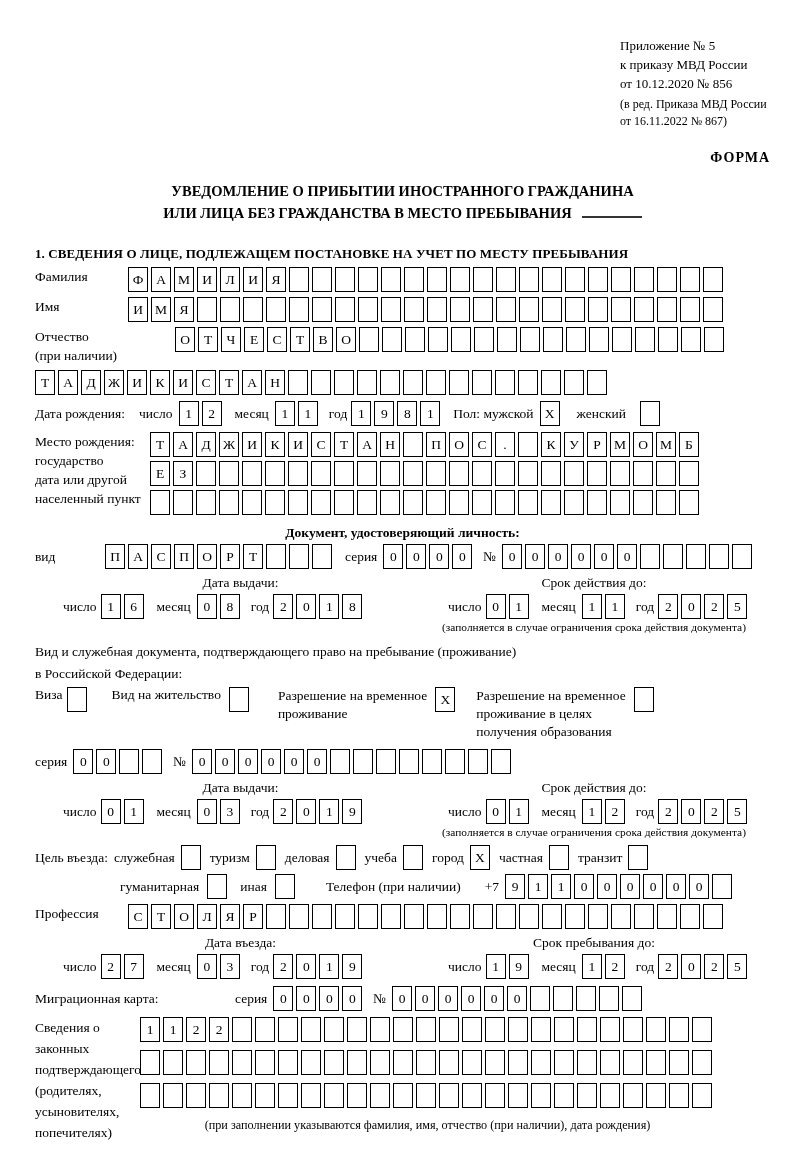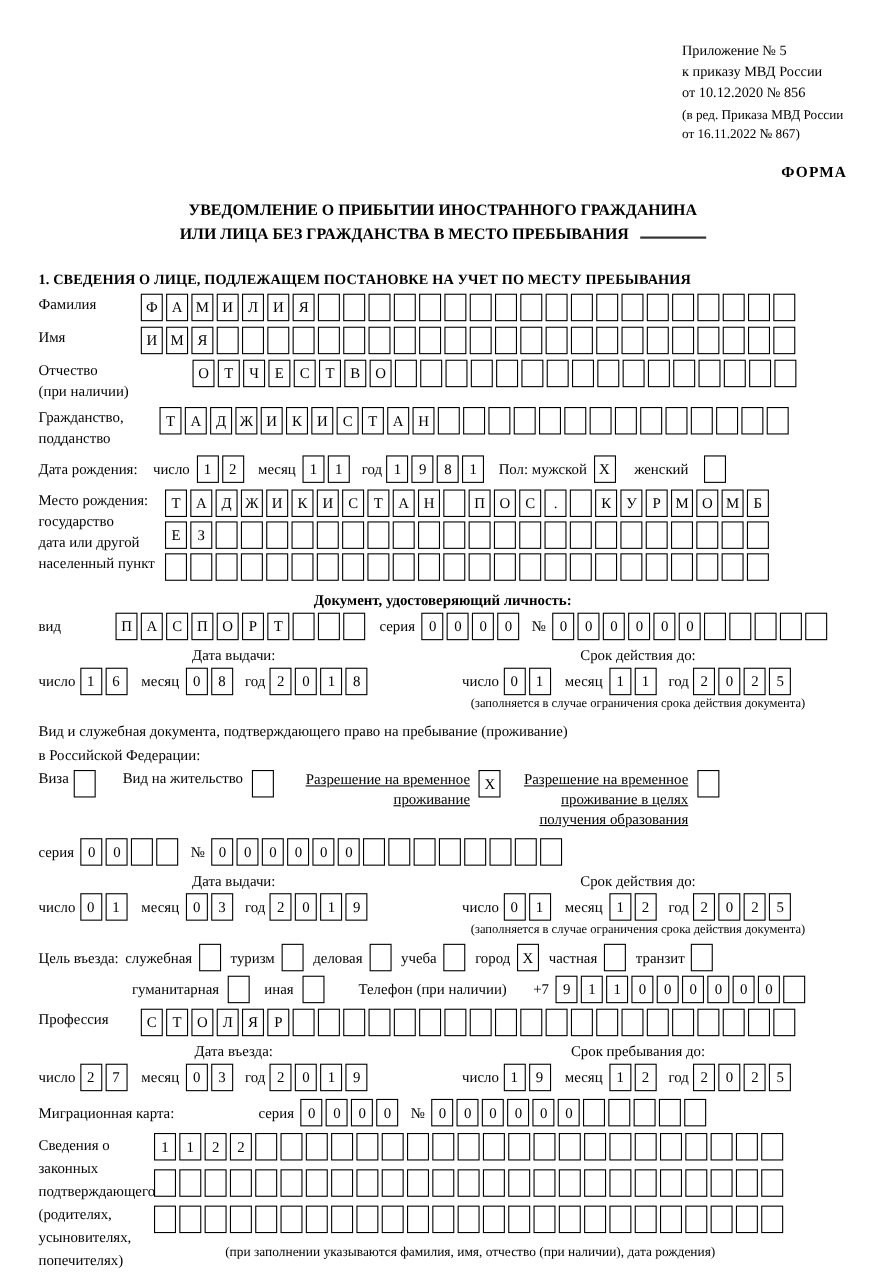--- a/index.html
+++ b/index.html
@@ -35,33 +35,33 @@
   .mr4{margin-right:4px;} .mr6{margin-right:6px;}
   .vcent{display:flex;align-items:center;}
   .stack > .cells{display:flex;margin-bottom:4px;}
   .stack-loose > .cells{margin-bottom:8px;}
 
   
   .center-bold{text-align:center;font-weight:bold;font-size:13.5px;margin-top:6px;}
 
   
   .dates{display:flex;margin-top:5px;font-size:13.5px;}
-  .dcol-l{width:355px;flex:none;}
+  .dcol-l{width:355px;flex:none;margin-left:28px;}
   .dcol-r{flex:1;}
   .dhead{text-align:center;font-size:13.5px;line-height:18px;}
   .dline{display:flex;align-items:center;margin-top:2px;}
   .dnote{font-size:11.4px;text-align:center;margin-top:2px;}
 
   .intro{font-size:13.5px;line-height:19px;margin-top:9px;}
 
   
   .optrow{display:flex;align-items:flex-start;margin-top:4px;font-size:13.5px;}
   .opt{display:flex;align-items:flex-start;}
   .opt .cells{margin-left:8px;}
-  .olines{text-align:right;line-height:18px;text-decoration:underline;}
+  .olines{text-align:left;line-height:18px;}
 
   .note-reps{font-size:12.2px;text-align:center;margin-top:4px;}
 </style>
 </head>
 <body>
 
 <div class="page">
 
   <div class="hdr">
     <div>Приложение № 5</div>
@@ -171,24 +171,20 @@
         <span class="cell"></span>
         <span class="cell"></span>
         <span class="cell"></span>
         <span class="cell"></span>
         <span class="cell"></span>
         <span class="cell"></span>
       </span>
   </div>
 
   <div class="frow">
-    <span class="lblw w-grazh">
-      <span style="display:block">Гражданство,</span>
-      <span style="display:block">подданство</span>
-    </span>
     <span class="cells">
         <span class="cell">Т</span>
         <span class="cell">А</span>
         <span class="cell">Д</span>
         <span class="cell">Ж</span>
         <span class="cell">И</span>
         <span class="cell">К</span>
         <span class="cell">И</span>
         <span class="cell">С</span>
         <span class="cell">Т</span>

